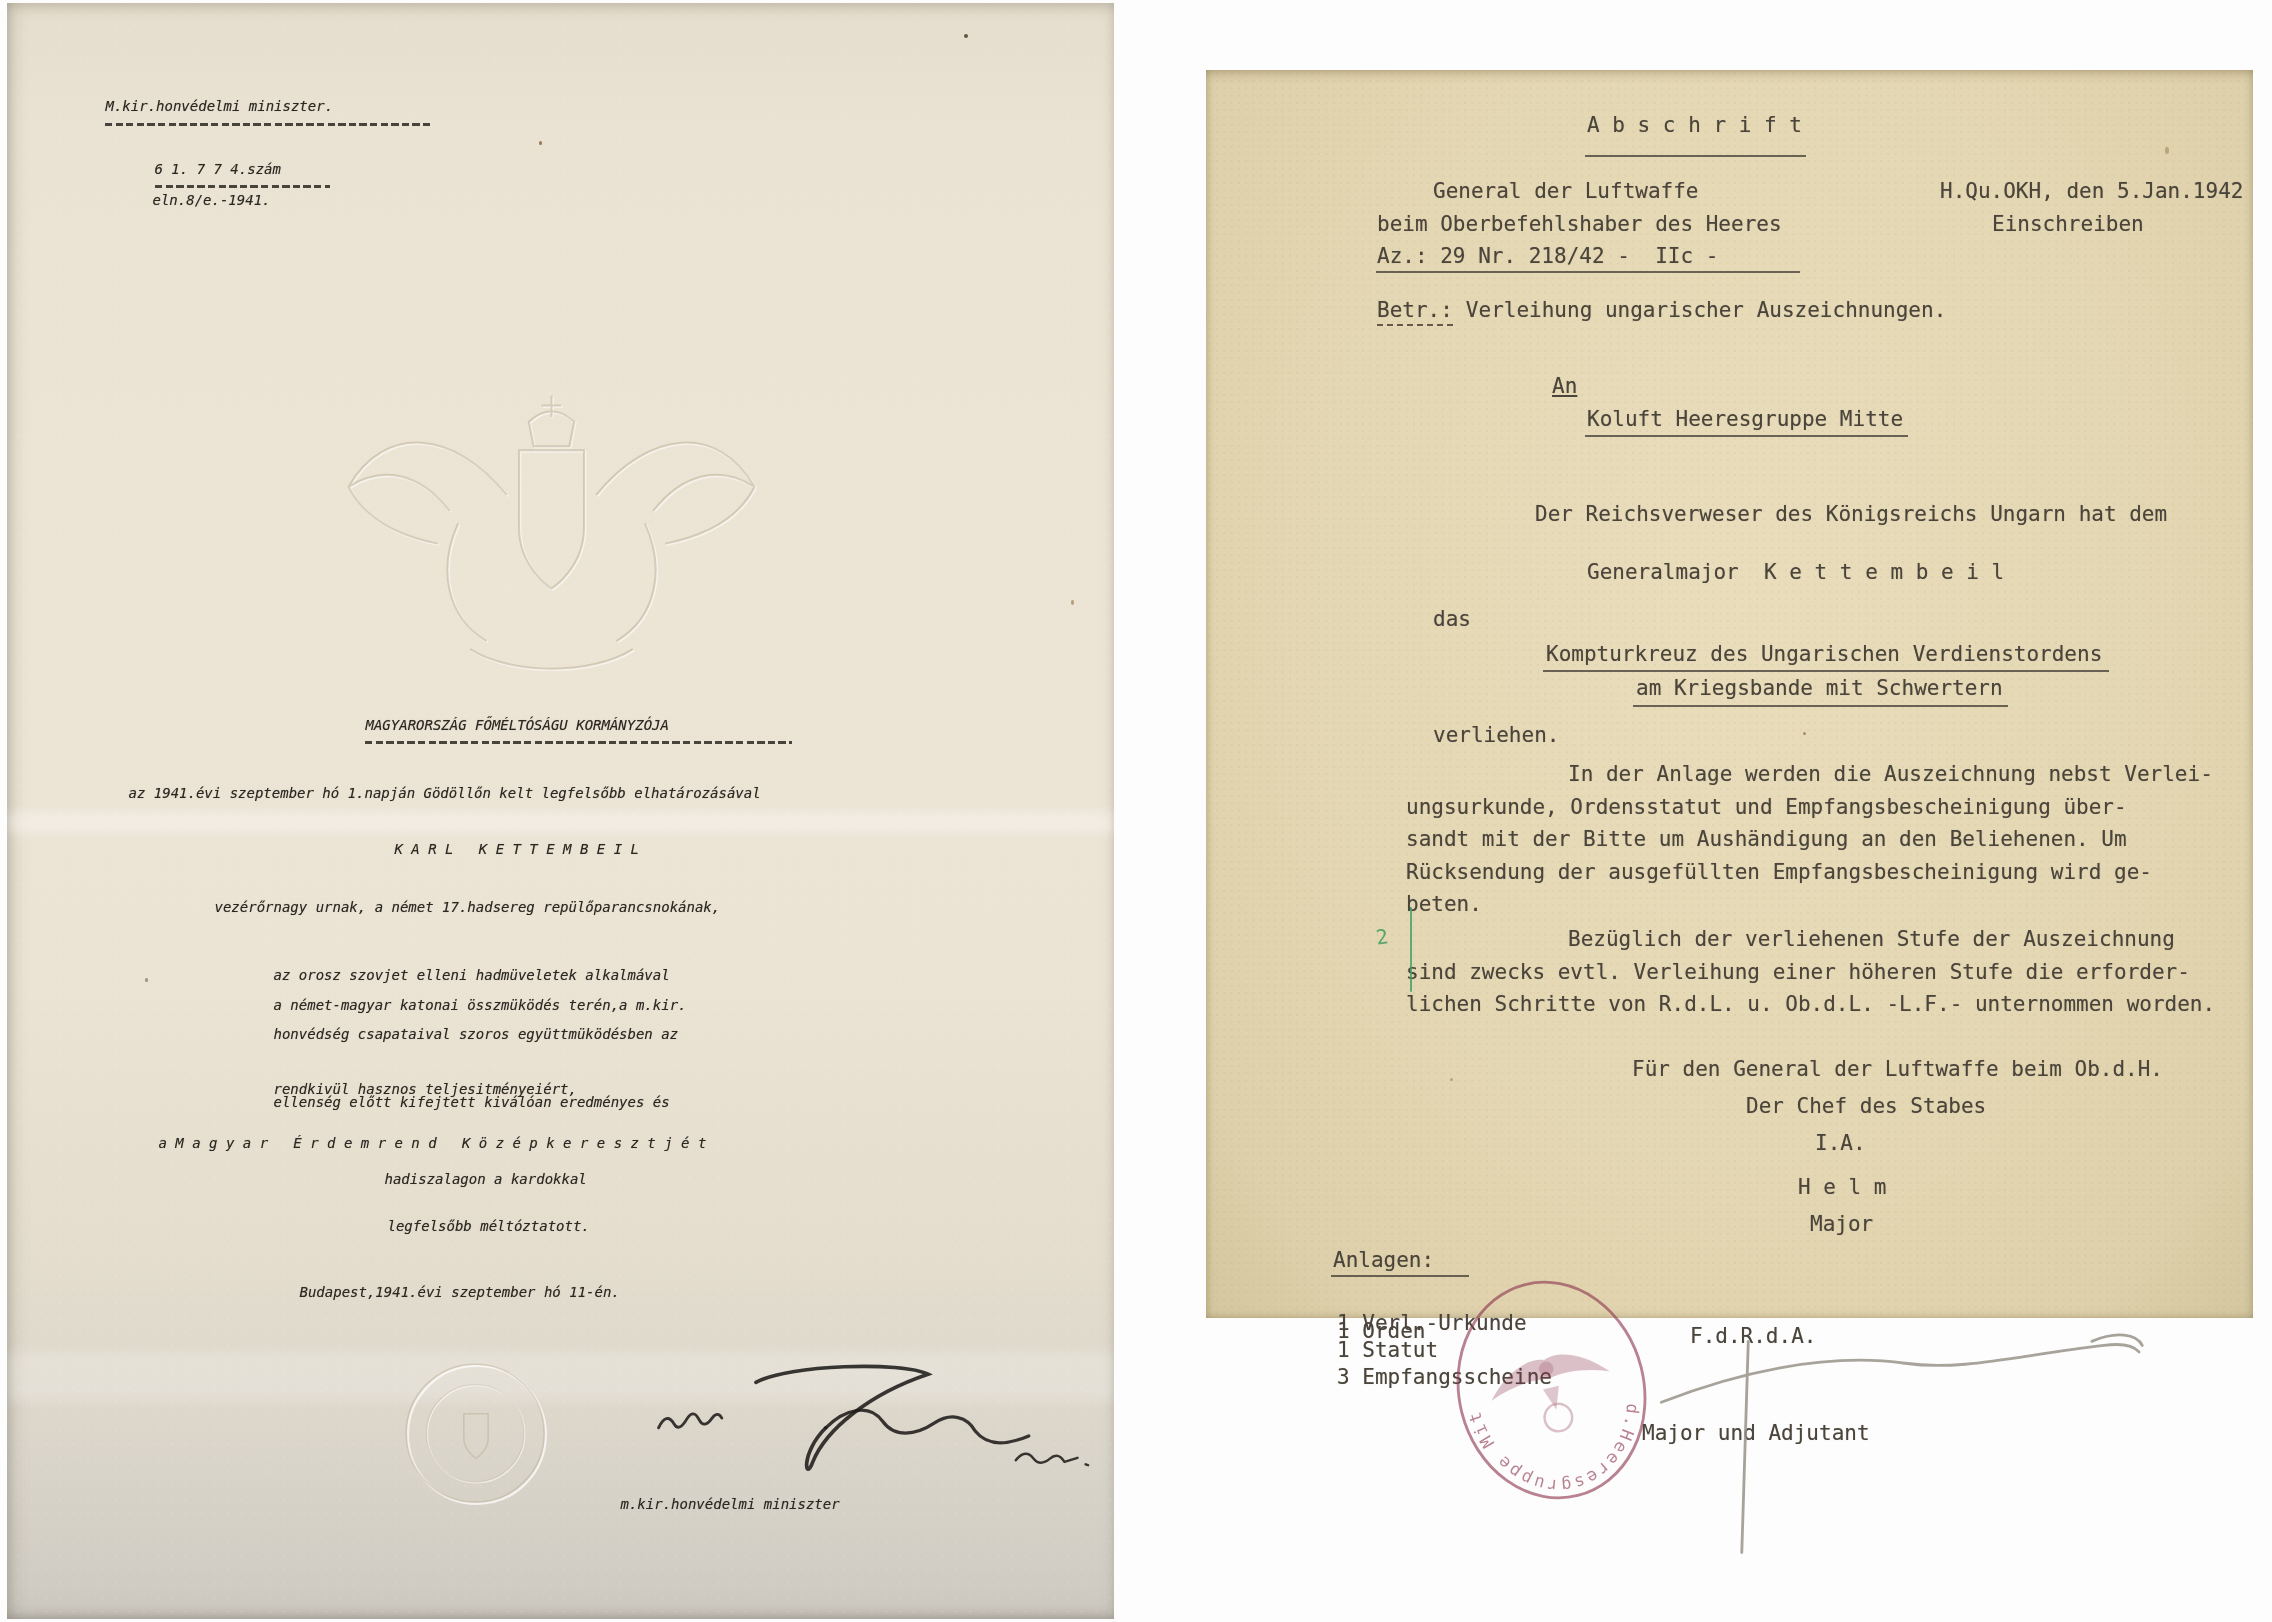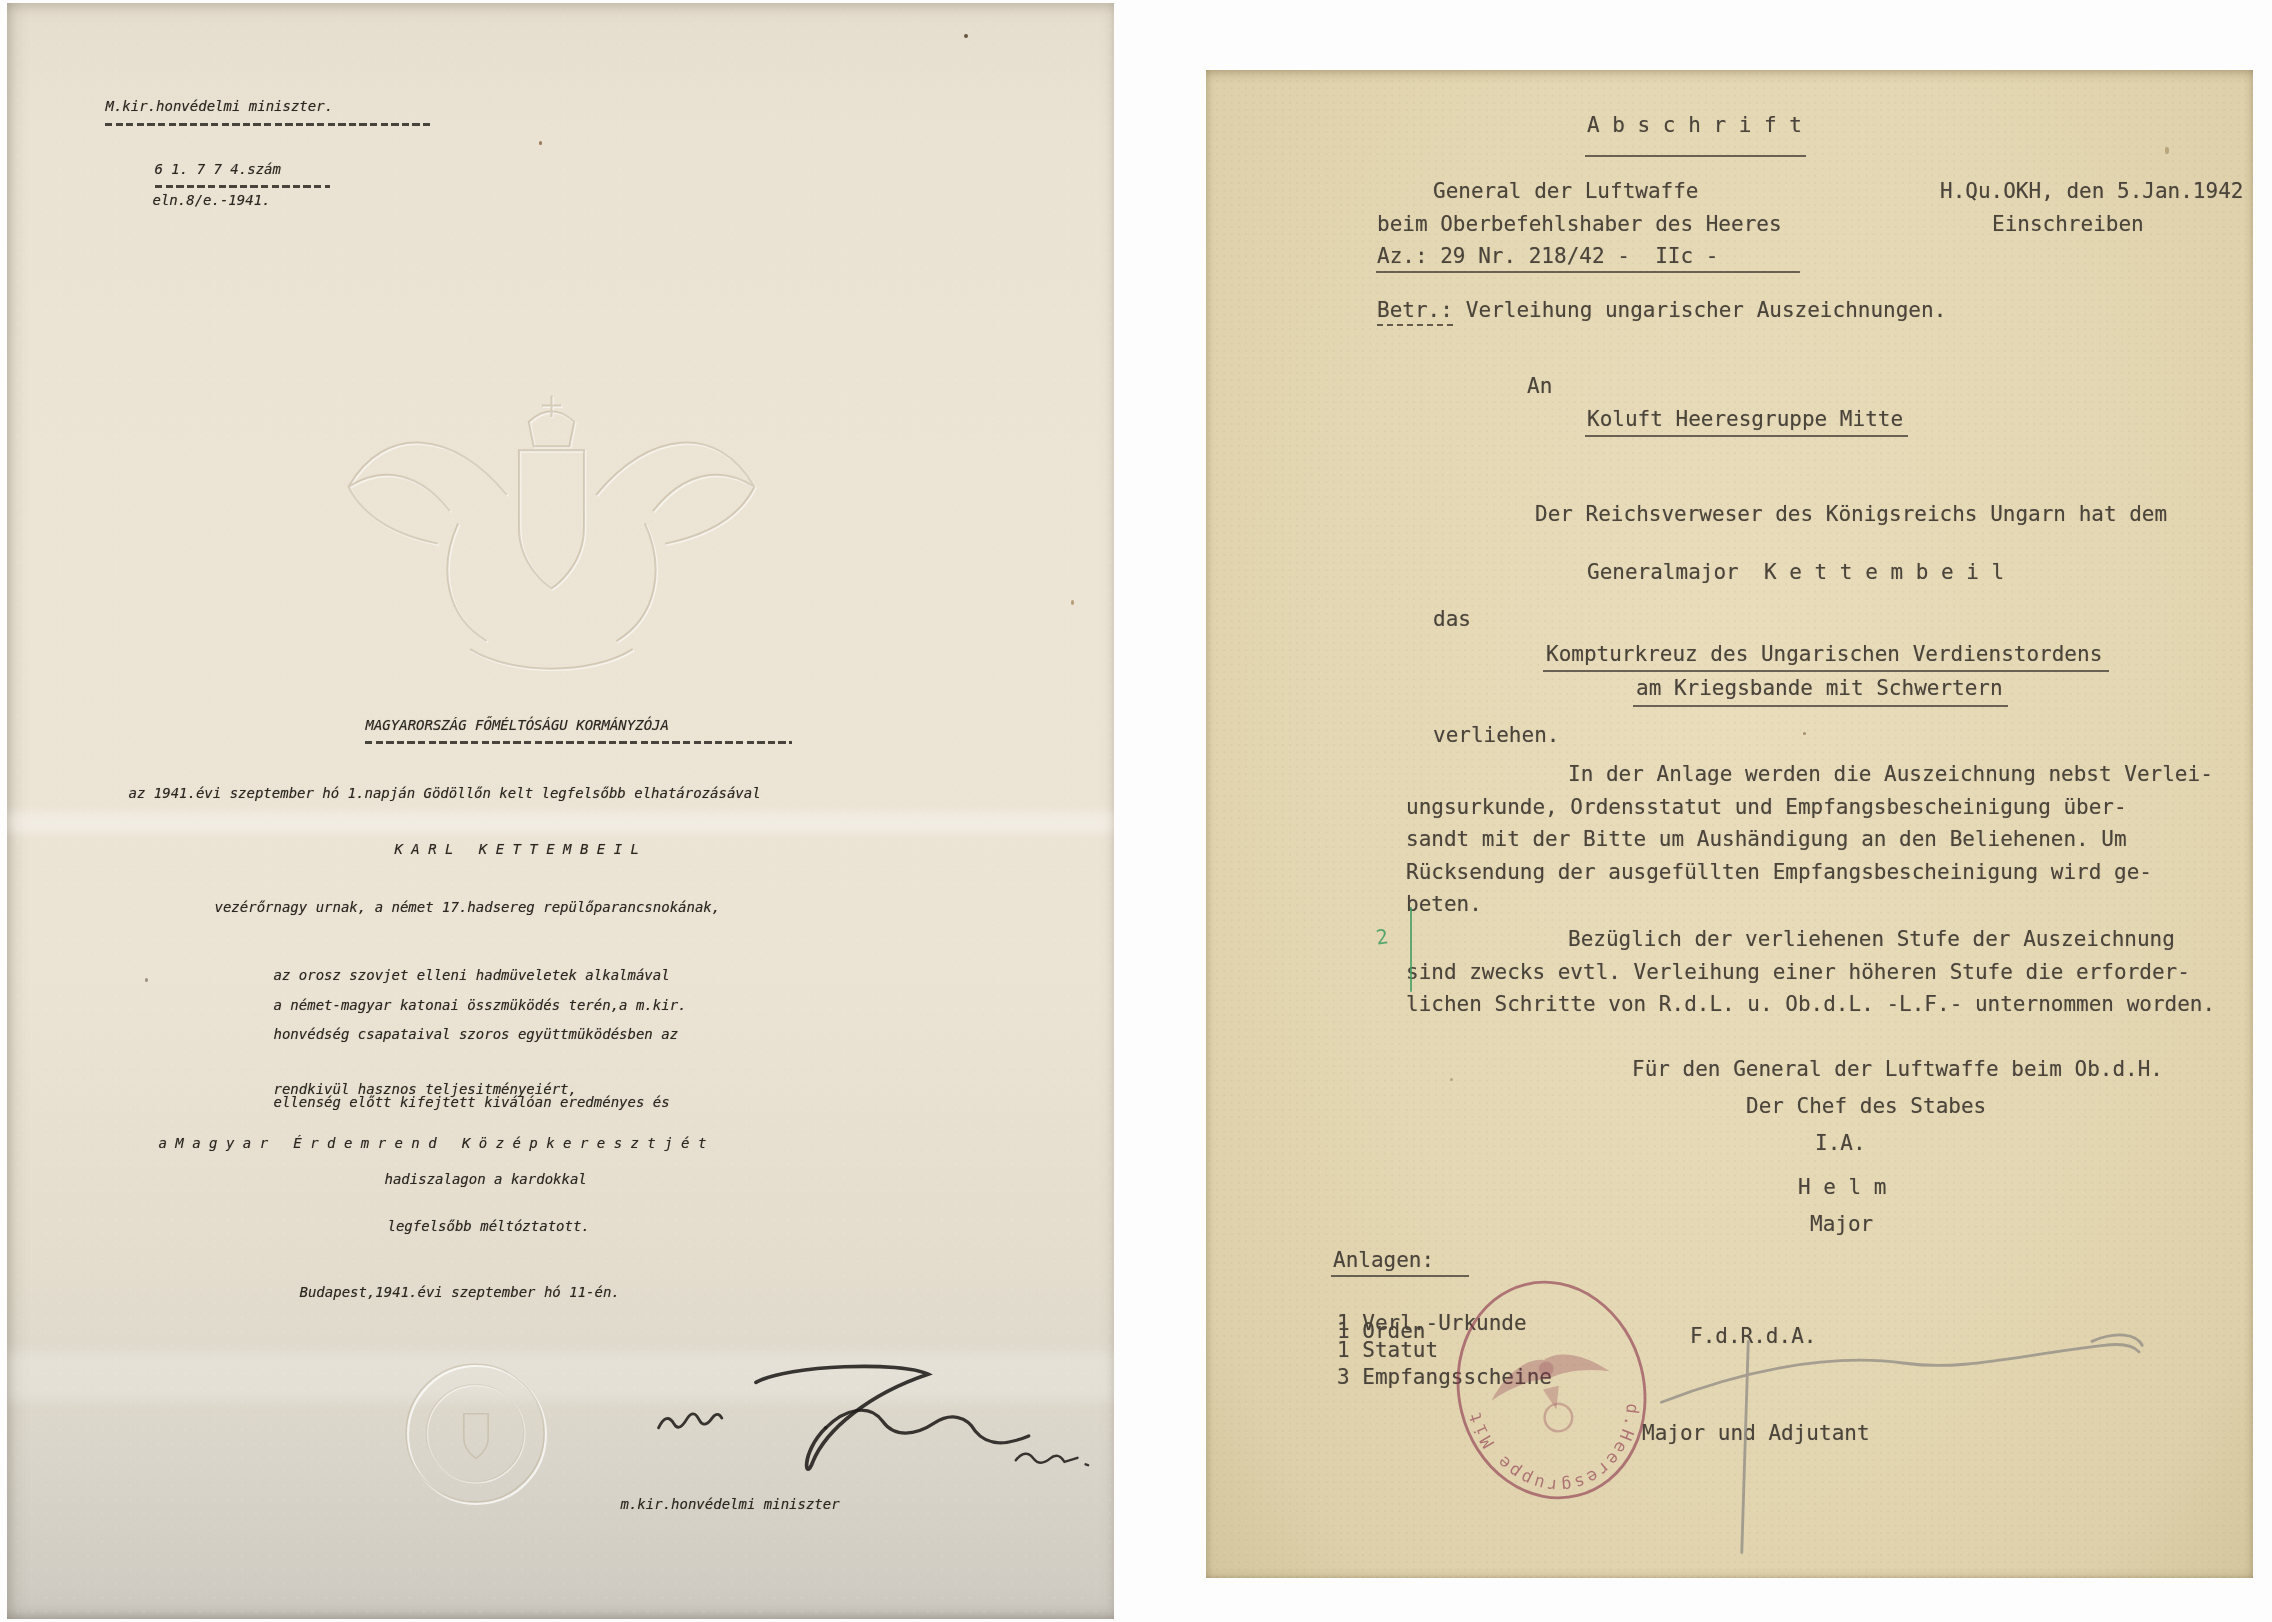--- a/index.html
+++ b/index.html
@@ -15,21 +15,21 @@
     background-image:radial-gradient(rgba(120,110,90,.07) 0.8px,transparent 0.8px),
                      radial-gradient(rgba(255,255,255,.22) 0.8px,transparent 0.8px);
     background-size:9px 9px,14px 14px;background-position:0 0,4.1px 5.7px;}
   .tl{position:absolute;font-size:14px;line-height:24.4px;color:#2b2822;white-space:pre;
       text-shadow:0 0 0.8px rgba(43,40,34,.45);font-style:italic;}
   .dash-u{position:absolute;height:2.4px;opacity:.85;
       background-image:repeating-linear-gradient(90deg,#2b2822 0 7.3px,transparent 7.3px 10.6px);}
   .band{position:absolute;left:0;width:100%;background:rgba(255,255,255,.35);filter:blur(5.7px);pointer-events:none;}
   .speck{position:absolute;border-radius:50%;pointer-events:none;}
   
-  .page-right{left:1206px;top:70px;width:1047px;height:1508px;
+  .page-right{left:1206px;top:70px;width:1047px;height:1248px;
     background:radial-gradient(ellipse at 50% 42%,#e9ddbc 0%,#e4d7b3 55%,#ddd0aa 85%,#d4c79f 100%);
     box-shadow:inset 0 8.1px 11.4px -6.5px rgba(110,90,55,.45), inset 0 -6.5px 9.8px -6.5px rgba(110,90,55,.35),
                inset 6.5px 0 9.8px -6.5px rgba(110,90,55,.30), inset -6.5px 0 9.8px -6.5px rgba(110,90,55,.30);}
   .page-right::before{content:"";position:absolute;inset:0;opacity:.65;pointer-events:none;
     background-image:radial-gradient(rgba(120,95,60,.10) 0.8px,transparent 0.8px),
                      radial-gradient(rgba(255,255,255,.28) 0.8px,transparent 0.8px);
     background-size:7.3px 7.3px,10.6px 10.6px;background-position:0 0,3.3px 4.9px;}
   .tr{position:absolute;font-size:21px;line-height:26px;color:#4a443b;white-space:pre;
       text-shadow:0 0 0.8px rgba(74,68,59,.4);}
   .solid-u{position:absolute;height:2.4px;background:#4a443b;opacity:.8;}
@@ -127,21 +127,21 @@
 
     <div class="tr" style="left:227px;top:108px;">General der Luftwaffe</div>
     <div class="tr" style="left:734px;top:108px;">H.Qu.OKH, den 5.Jan.1942</div>
     <div class="tr" style="left:171px;top:141px;">beim Oberbefehlshaber des Heeres</div>
     <div class="tr" style="left:786px;top:141px;">Einschreiben</div>
     <div class="tr" style="left:171px;top:173px;">Az.: 29 Nr. 218/42 -  IIc -</div>
     <div class="solid-u" style="left:170px;top:201px;width:424px;"></div>
 
     <div class="tr" style="left:171px;top:227px;"><span class="subject-label">Betr.:</span><span class="subject-text">Verleihung ungarischer Auszeichnungen.</span></div>
 
-    <div class="tr" style="left:321px;top:303px;">An</div>
+    <div class="tr" style="left:346px;top:303px;text-decoration:underline;">An</div>
     <div class="tr" style="left:381px;top:336px;">Koluft Heeresgruppe Mitte</div>
     <div class="solid-u" style="left:379px;top:365px;width:323px;"></div>
 
     <div class="tr" style="left:329px;top:431px;">Der Reichsverweser des Königsreichs Ungarn hat dem</div>
     <div class="tr" style="left:381px;top:489px;">Generalmajor  K e t t e m b e i l</div>
     <div class="tr" style="left:227px;top:536px;">das</div>
 
     <div class="tr" style="left:340px;top:571px;">Kompturkreuz des Ungarischen Verdienstordens</div>
     <div class="solid-u" style="left:337px;top:600px;width:566px;"></div>
     <div class="tr" style="left:430px;top:605px;">am Kriegsbande mit Schwertern</div>

